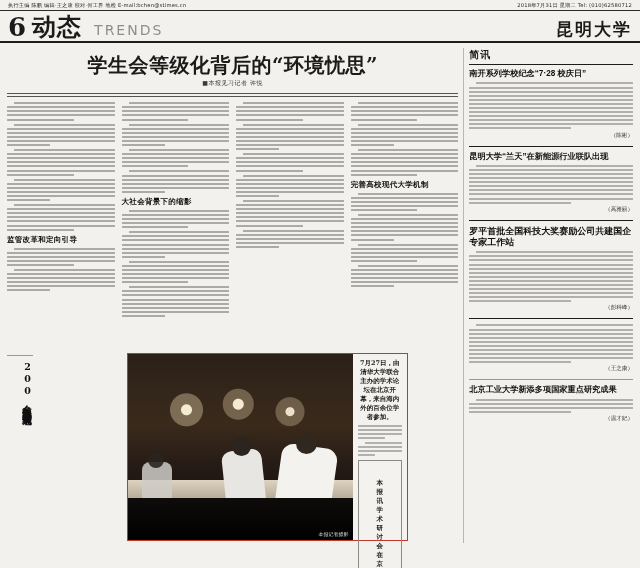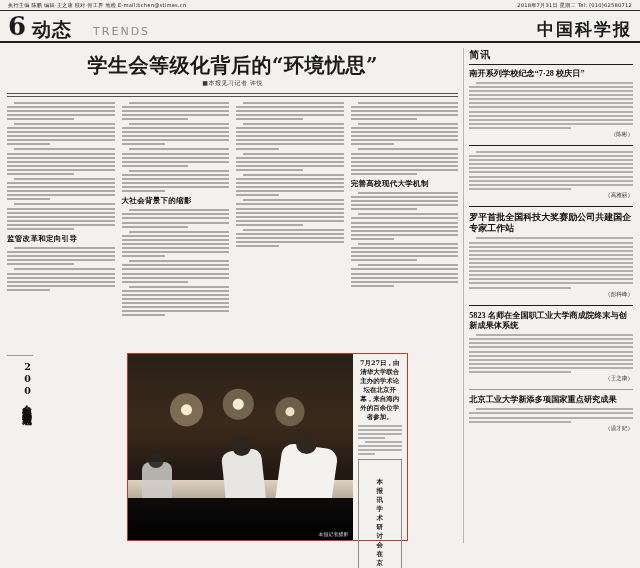--- a/index.html
+++ b/index.html
@@ -14,22 +14,22 @@
   .topbar{
     display:flex;justify-content:space-between;align-items:center;
     font-size:5.2px;line-height:1;padding:3px 8px 2px 8px;color:#2a2a2a;
     border-bottom:1px solid #2a2a2a;
   }
   .topbar .left{letter-spacing:.2px;}
   .topbar .right{letter-spacing:.2px;}
 
   .headrow{display:flex;align-items:flex-end;padding:4px 8px 2px 8px;border-bottom:2px solid #1d1d1d;}
   .pagenum{font-family:"DejaVu Serif","Liberation Serif",serif;font-size:26px;font-weight:bold;line-height:.9;margin-right:6px;}
-  .section-cn{font-family:"DejaVu Serif","Liberation Serif",serif;font-size:19px;font-weight:bold;letter-spacing:1px;line-height:1;}
-  .section-en{font-size:11px;color:#8e8e8e;letter-spacing:2px;margin-left:21px;line-height:1;padding-bottom:2px;}
+  .section-cn{font-family:"DejaVu Serif","Liberation Serif",serif;font-size:24px;font-weight:bold;letter-spacing:1px;line-height:1;}
+  .section-en{font-size:14px;color:#8e8e8e;letter-spacing:2px;margin-left:12px;line-height:1;padding-bottom:2px;}
   .paper-name{margin-left:auto;font-family:"DejaVu Serif","Liberation Serif",serif;
     font-size:17px;font-weight:bold;letter-spacing:2px;line-height:1;padding-bottom:1px;}
 
   
   .body{display:flex;padding:5px 7px 0 7px;gap:5px;height:500px;box-sizing:border-box;}
   .mainzone{width:452px;position:relative;}
   .railzone{width:164px;border-left:1px solid #b9b7b2;padding-left:5px;}
 
   
   .headline{
@@ -86,42 +86,42 @@
   .photoside{flex:1;background:#f3f2ee;padding:5px 5px 4px 5px;box-sizing:border-box;}
   .photoside .ttl{font-family:"DejaVu Serif","Liberation Serif",serif;font-weight:bold;font-size:6.5px;margin-bottom:3px;text-align:center;}
   .photoside .boxed{border:1px solid #8d8a84;padding:18px;margin-top:4px;}
   .credit{position:absolute;right:4px;bottom:3px;font-size:5px;color:#ddd;}
   .photocap{position:absolute;left:120px;bottom:-12px;width:332px;text-align:center;font-size:6.5px;color:#222;}
 
   
   .railhead{display:flex;align-items:center;gap:4px;border-bottom:1.4px solid #1d1d1d;padding-bottom:2px;margin-bottom:4px;}
   .railhead .cn{font-family:"DejaVu Serif","Liberation Serif",serif;font-weight:bold;font-size:10px;letter-spacing:1px;}
   .railitem{margin-bottom:6px;}
-  .railtitle{font-family:Liberation Serif, serif;font-weight:bold;font-size:8.2px;line-height:1.25;margin-bottom:3px;color:#111;}
+  .railtitle{font-family:Liberation Sans, sans-serif;font-weight:bold;font-size:8.2px;line-height:1.25;margin-bottom:3px;color:#111;}
   .railtitle.big{font-size:9px;}
   .railsep{border-top:1px solid #1d1d1d;margin:5px 0 5px 0;}
   .railsep.thin{border-top:1px solid #9a9892;}
   .byline{text-align:right;font-size:5.6px;color:#333;margin-top:2px;}
   .railbody .ln{opacity:.5;}
 </style>
 </head>
 <body>
 
 <div class="page">
 
   <div class="topbar">
     <div class="left">执行主编 陈鹏  编辑·王之康  校对·何工界  地检    E-mail:bchen@stimes.cn</div>
     <div class="right">2018年7月31日  星期二  Tel: (010)62580712</div>
   </div>
 
   <div class="headrow">
     <div class="pagenum">6</div>
     <div class="section-cn">动态</div>
     <div class="section-en">TRENDS</div>
-    <div class="paper-name">中国科学报</div>
+    <div class="paper-name">昆明大学</div>
   </div>
 
   <div class="body">
 
     <div class="mainzone">
 
       <div class="headline">学生会等级化背后的“环境忧思”</div>
       <div class="subline">■本报见习记者 许悦</div>
       <div class="rule-dbl"></div>
 
@@ -423,20 +423,21 @@
             <div class="ln"></div>
             <div class="ln"></div>
             <div class="ln"></div>
             <div class="ln sh"></div>
         </div>
         <div class="byline">（陈彬）</div>
       </div>
       <div class="railsep"></div>
 
       <div class="railitem">
+        <div class="railtitle">昆明大学“兰天”在新能源行业联队出现</div>
         <div class="railbody">
           <div class="ln ind"></div>
             <div class="ln"></div>
             <div class="ln"></div>
             <div class="ln"></div>
             <div class="ln"></div>
             <div class="ln"></div>
             <div class="ln"></div>
             <div class="ln"></div>
             <div class="ln"></div>
@@ -461,21 +462,20 @@
             <div class="ln"></div>
             <div class="ln"></div>
             <div class="ln"></div>
             <div class="ln sh"></div>
         </div>
         <div class="byline">（彭科峰）</div>
       </div>
       <div class="railsep"></div>
 
       <div class="railitem">
-        <div class="railtitle">5823 名师在全国职工业大学商成院终末与创新成果体系统</div>
         <div class="railbody">
           <div class="ln ind"></div>
             <div class="ln"></div>
             <div class="ln"></div>
             <div class="ln"></div>
             <div class="ln"></div>
             <div class="ln"></div>
             <div class="ln"></div>
             <div class="ln"></div>
             <div class="ln"></div>

